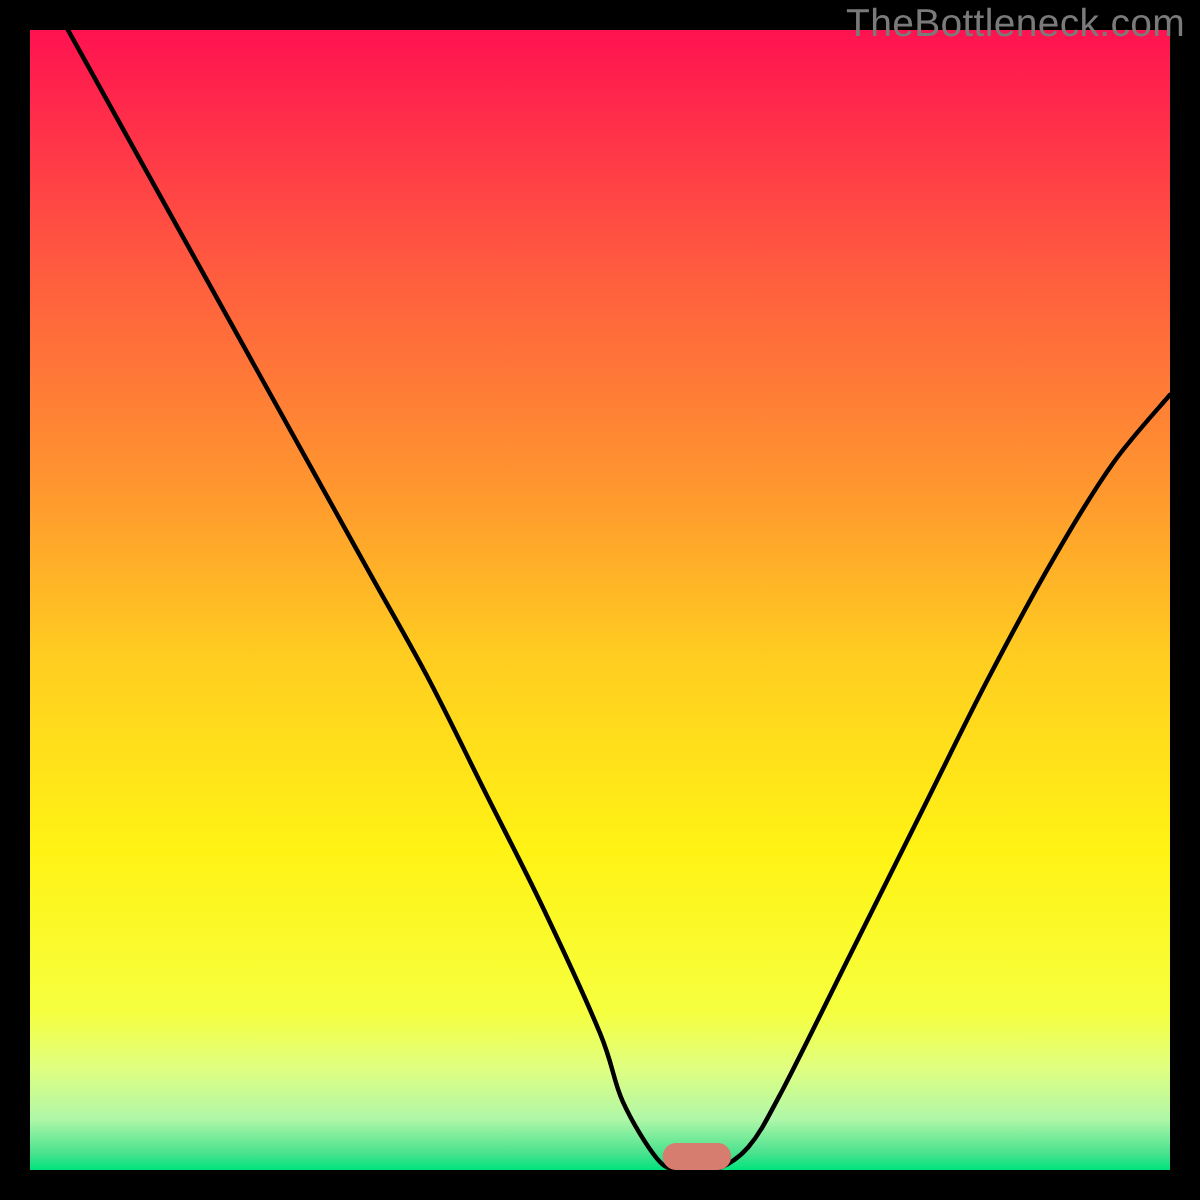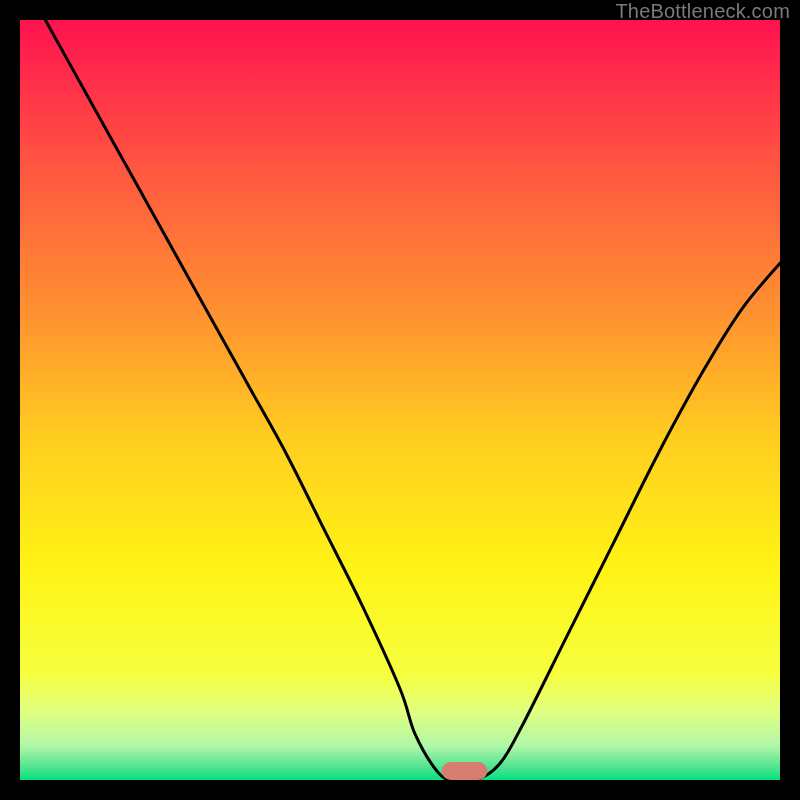--- a/index.html
+++ b/index.html
@@ -15,21 +15,21 @@
     width: 800px;
     height: 800px;
     background: #000;
   }
   .watermark {
     position: absolute;
     top: 0;
     right: 10px;
     color: #7a7a7a;
     font-family: Arial, Helvetica, sans-serif;
-    font-size: 20px;
+    font-size: 26px;
     font-weight: 400;
     letter-spacing: 0.2px;
     z-index: 5;
   }
   .plot {
     position: absolute;
     left: 20px;
     top: 20px;
     width: 760px;
     height: 760px;

